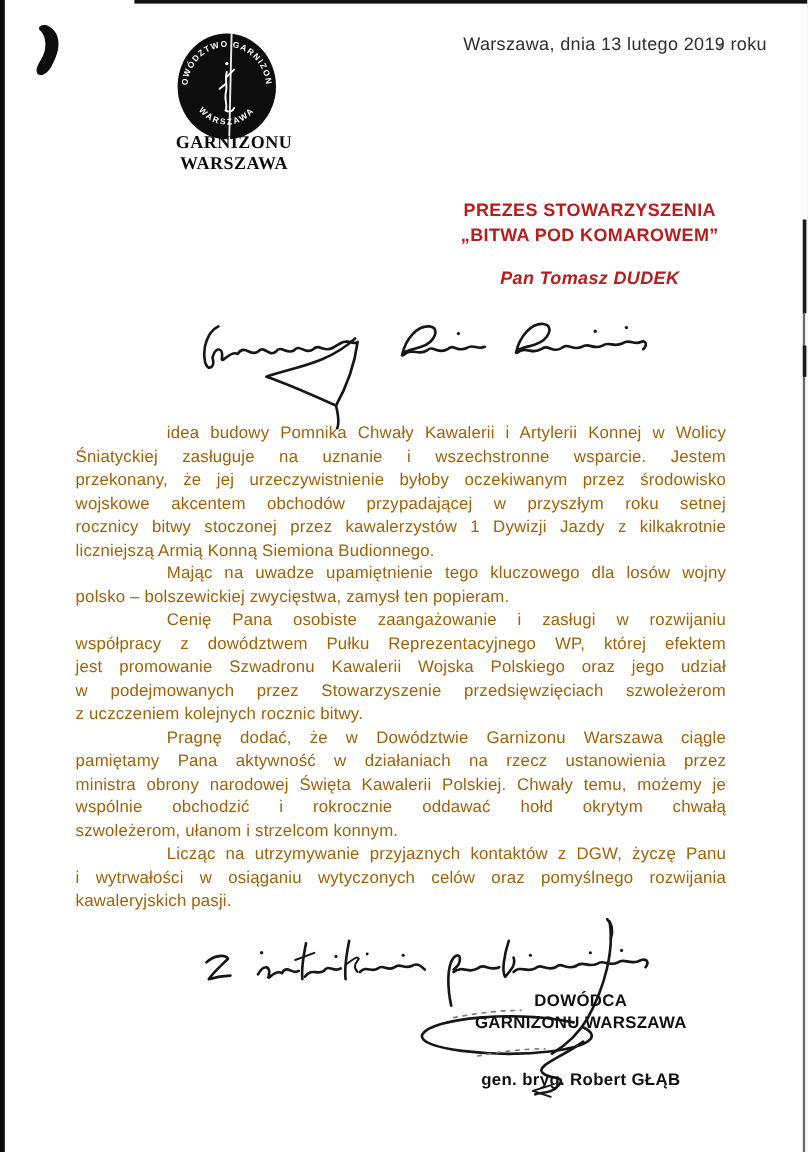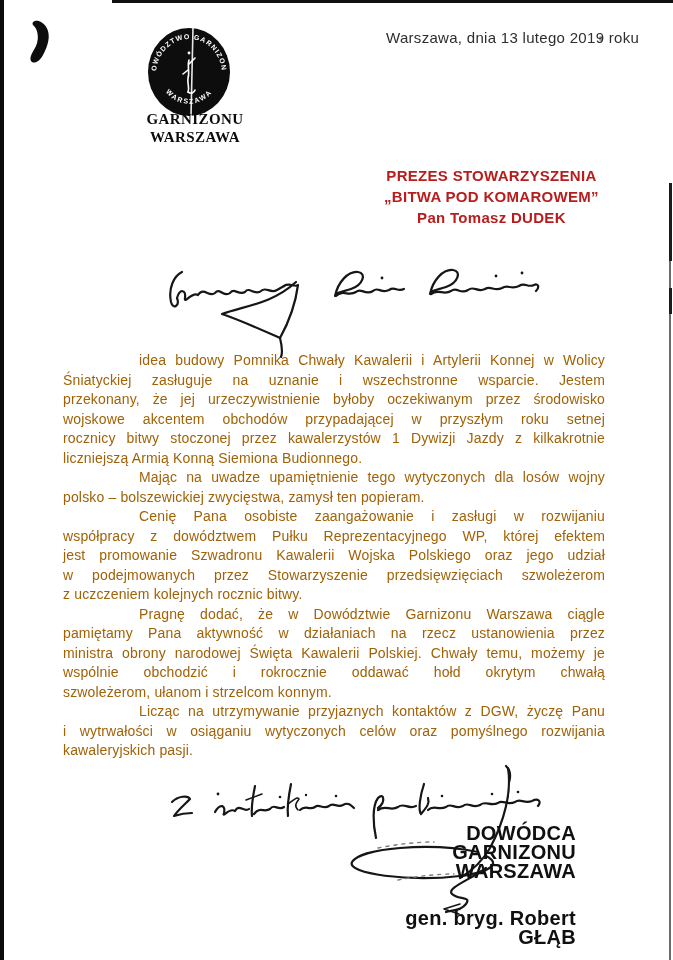--- a/index.html
+++ b/index.html
@@ -19,35 +19,35 @@
   .punch{position:absolute;left:21px;top:19px;}
   
   .seal{position:absolute;left:147px;top:26px;}
   .unit-name{
     position:absolute;left:103px;top:110px;width:184px;text-align:center;
     font-family:"Liberation Serif","DejaVu Serif",serif;font-weight:700;
     font-size:15px;line-height:18px;color:#0c0c0c;letter-spacing:0.4px;
   }
   .date{position:absolute;left:386px;top:29px;font-size:15px;color:#2e2e2e;letter-spacing:0.3px;}
   .recipient{position:absolute;left:384px;top:165px;font-size:15px;font-weight:700;line-height:21px;color:#b91c1c;letter-spacing:0.3px;text-align:center;}
-  .recipient .gap{}
+  .recipient .gap{margin-top:15px;font-style:italic;}
   
   .hand{position:absolute;}
   .hand svg path{fill:none;stroke:#161616;stroke-width:2.2;stroke-linecap:round;stroke-linejoin:round;}
   .hand svg path.thin{stroke-width:1.6;}
   .hand svg path.dash{stroke:#7d7d7d;stroke-width:1.4;stroke-dasharray:3 5;}
   .hand svg circle{fill:#161616;stroke:none;}
   .sr{position:absolute;width:1px;height:1px;overflow:hidden;clip:rect(0 0 0 0);white-space:nowrap;}
   
   .body-text{position:absolute;left:63px;top:351px;width:542px;font-size:14px;line-height:19.5px;color:#a16207;letter-spacing:0.15px;}
   .bline{text-align:justify;text-align-last:justify;min-height:19.5px;}
   .bline.first{text-indent:76px;}
   .bline.last{text-align-last:left;}
   
-  .sig-block{position:absolute;left:392px;top:824px;width:184px;text-align:right;font-size:20px;font-weight:700;line-height:19px;color:#101010;letter-spacing:0.3px;}
+  .sig-block{position:absolute;left:392px;top:824px;width:184px;text-align:center;font-size:14px;font-weight:700;line-height:19px;color:#101010;letter-spacing:0.3px;}
   .sig-name{margin-top:28px;}
 </style>
 </head>
 <body>
 
 <div class="page">
 
   <div class="edge-left"></div>
   <div class="edge-top"></div>
   <div class="edge-right"></div>
@@ -115,21 +115,21 @@
     </svg>
   </div>
 
   <div class="body-text">
       <div class="bline first">idea budowy Pomnika Chwały Kawalerii i Artylerii Konnej w Wolicy</div>
       <div class="bline">Śniatyckiej zasługuje na uznanie i wszechstronne wsparcie. Jestem</div>
       <div class="bline">przekonany, że jej urzeczywistnienie byłoby oczekiwanym przez środowisko</div>
       <div class="bline">wojskowe akcentem obchodów przypadającej w przyszłym roku setnej</div>
       <div class="bline">rocznicy bitwy stoczonej przez kawalerzystów 1 Dywizji Jazdy z kilkakrotnie</div>
       <div class="bline last">liczniejszą Armią Konną Siemiona Budionnego.</div>
-      <div class="bline first">Mając na uwadze upamiętnienie tego wytyczonych dla losów wojny</div>
+      <div class="bline first">Mając na uwadze upamiętnienie tego kluczowego dla losów wojny</div>
       <div class="bline last">polsko – bolszewickiej zwycięstwa, zamysł ten popieram.</div>
       <div class="bline first">Cenię Pana osobiste zaangażowanie i zasługi w rozwijaniu</div>
       <div class="bline">współpracy z dowództwem Pułku Reprezentacyjnego WP, której efektem</div>
       <div class="bline">jest promowanie Szwadronu Kawalerii Wojska Polskiego oraz jego udział</div>
       <div class="bline">w podejmowanych przez Stowarzyszenie przedsięwzięciach szwoleżerom</div>
       <div class="bline last">z uczczeniem kolejnych rocznic bitwy.</div>
       <div class="bline first">Pragnę dodać, że w Dowództwie Garnizonu Warszawa ciągle</div>
       <div class="bline">pamiętamy Pana aktywność w działaniach na rzecz ustanowienia przez</div>
       <div class="bline">ministra obrony narodowej Święta Kawalerii Polskiej. Chwały temu, możemy je</div>
       <div class="bline">wspólnie obchodzić i rokrocznie oddawać hołd okrytym chwałą</div>

